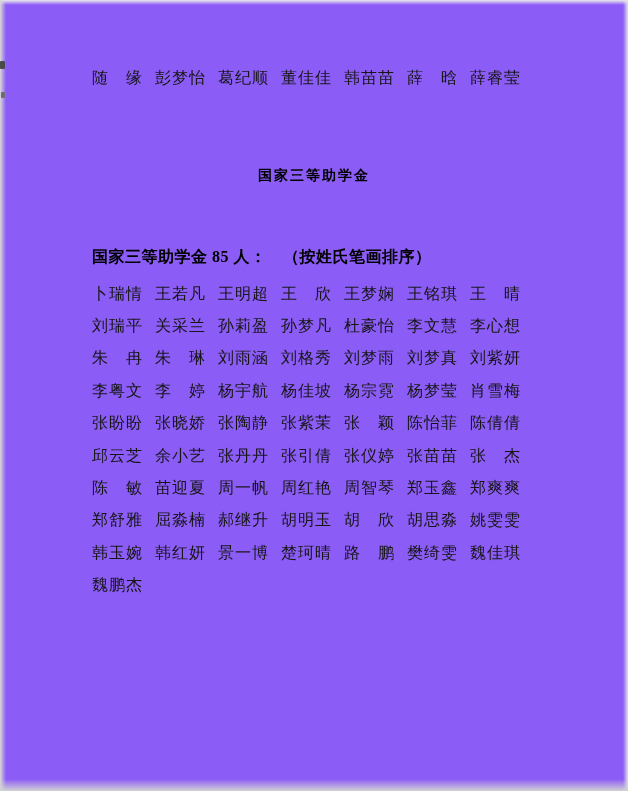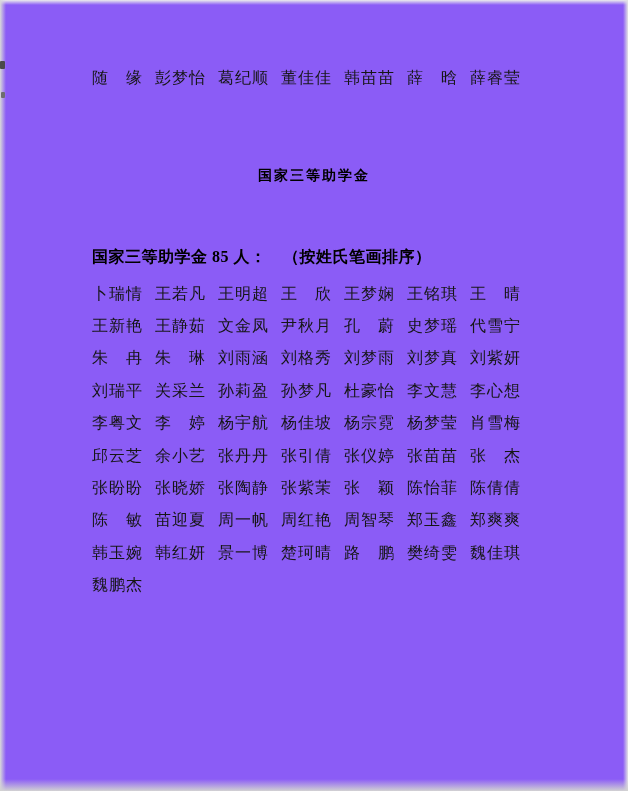--- a/index.html
+++ b/index.html
@@ -96,81 +96,81 @@
       <div class="name-row">
         <span class="name">卜瑞情</span>
         <span class="name">王若凡</span>
         <span class="name">王明超</span>
         <span class="name">王　欣</span>
         <span class="name">王梦娴</span>
         <span class="name">王铭琪</span>
         <span class="name">王　晴</span>
       </div>
       <div class="name-row">
-        <span class="name">王新艳</span>
-        <span class="name">王静茹</span>
-        <span class="name">文金凤</span>
-        <span class="name">尹秋月</span>
-        <span class="name">孔　蔚</span>
-        <span class="name">史梦瑶</span>
-        <span class="name">代雪宁</span>
+        <span class="name">刘瑞平</span>
+        <span class="name">关采兰</span>
+        <span class="name">孙莉盈</span>
+        <span class="name">孙梦凡</span>
+        <span class="name">杜豪怡</span>
+        <span class="name">李文慧</span>
+        <span class="name">李心想</span>
       </div>
       <div class="name-row">
         <span class="name">朱　冉</span>
         <span class="name">朱　琳</span>
         <span class="name">刘雨涵</span>
         <span class="name">刘格秀</span>
         <span class="name">刘梦雨</span>
         <span class="name">刘梦真</span>
         <span class="name">刘紫妍</span>
       </div>
       <div class="name-row">
-        <span class="name">刘瑞平</span>
-        <span class="name">关采兰</span>
-        <span class="name">孙莉盈</span>
-        <span class="name">孙梦凡</span>
-        <span class="name">杜豪怡</span>
-        <span class="name">李文慧</span>
-        <span class="name">李心想</span>
-      </div>
-      <div class="name-row">
         <span class="name">李粤文</span>
         <span class="name">李　婷</span>
         <span class="name">杨宇航</span>
         <span class="name">杨佳坡</span>
         <span class="name">杨宗霓</span>
         <span class="name">杨梦莹</span>
         <span class="name">肖雪梅</span>
+      </div>
+      <div class="name-row">
+        <span class="name">张盼盼</span>
+        <span class="name">张晓娇</span>
+        <span class="name">张陶静</span>
+        <span class="name">张紫茉</span>
+        <span class="name">张　颖</span>
+        <span class="name">陈怡菲</span>
+        <span class="name">陈倩倩</span>
       </div>
       <div class="name-row">
         <span class="name">邱云芝</span>
         <span class="name">余小艺</span>
         <span class="name">张丹丹</span>
         <span class="name">张引倩</span>
         <span class="name">张仪婷</span>
         <span class="name">张苗苗</span>
         <span class="name">张　杰</span>
       </div>
       <div class="name-row">
-        <span class="name">张盼盼</span>
-        <span class="name">张晓娇</span>
-        <span class="name">张陶静</span>
-        <span class="name">张紫茉</span>
-        <span class="name">张　颖</span>
-        <span class="name">陈怡菲</span>
-        <span class="name">陈倩倩</span>
-      </div>
-      <div class="name-row">
         <span class="name">陈　敏</span>
         <span class="name">苗迎夏</span>
         <span class="name">周一帆</span>
         <span class="name">周红艳</span>
         <span class="name">周智琴</span>
         <span class="name">郑玉鑫</span>
         <span class="name">郑爽爽</span>
+      </div>
+      <div class="name-row">
+        <span class="name">郑舒雅</span>
+        <span class="name">屈淼楠</span>
+        <span class="name">郝继升</span>
+        <span class="name">胡明玉</span>
+        <span class="name">胡　欣</span>
+        <span class="name">胡思淼</span>
+        <span class="name">姚雯雯</span>
       </div>
       <div class="name-row">
         <span class="name">韩玉婉</span>
         <span class="name">韩红妍</span>
         <span class="name">景一博</span>
         <span class="name">楚珂晴</span>
         <span class="name">路　鹏</span>
         <span class="name">樊绮雯</span>
         <span class="name">魏佳琪</span>
       </div>

